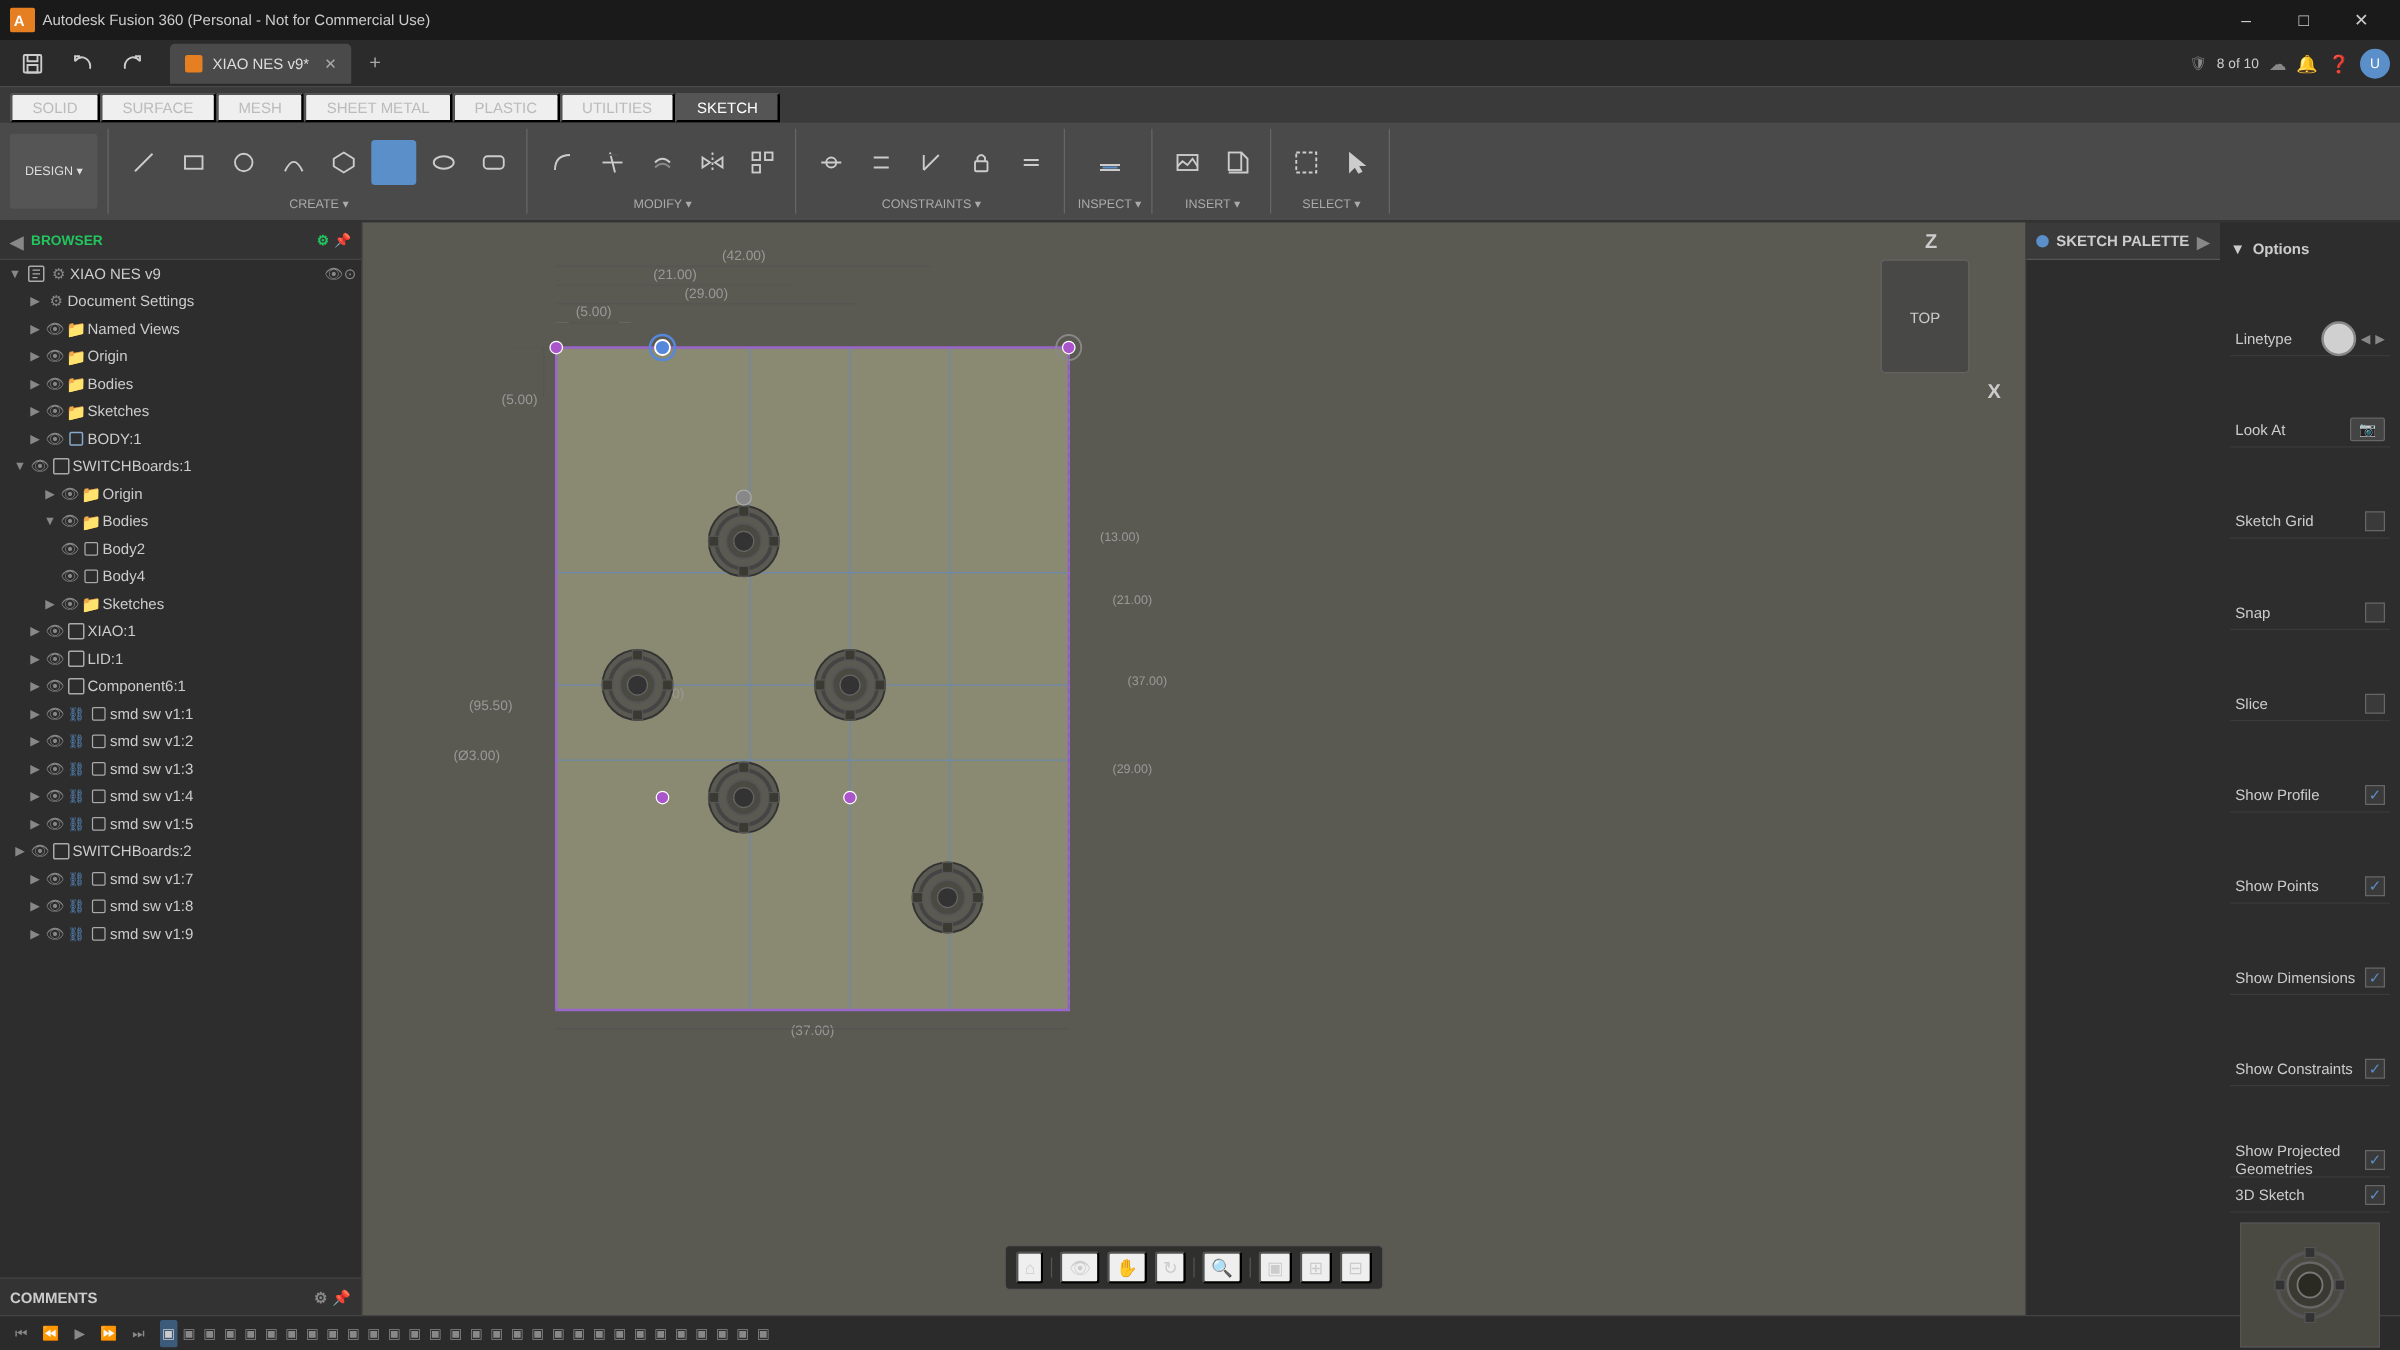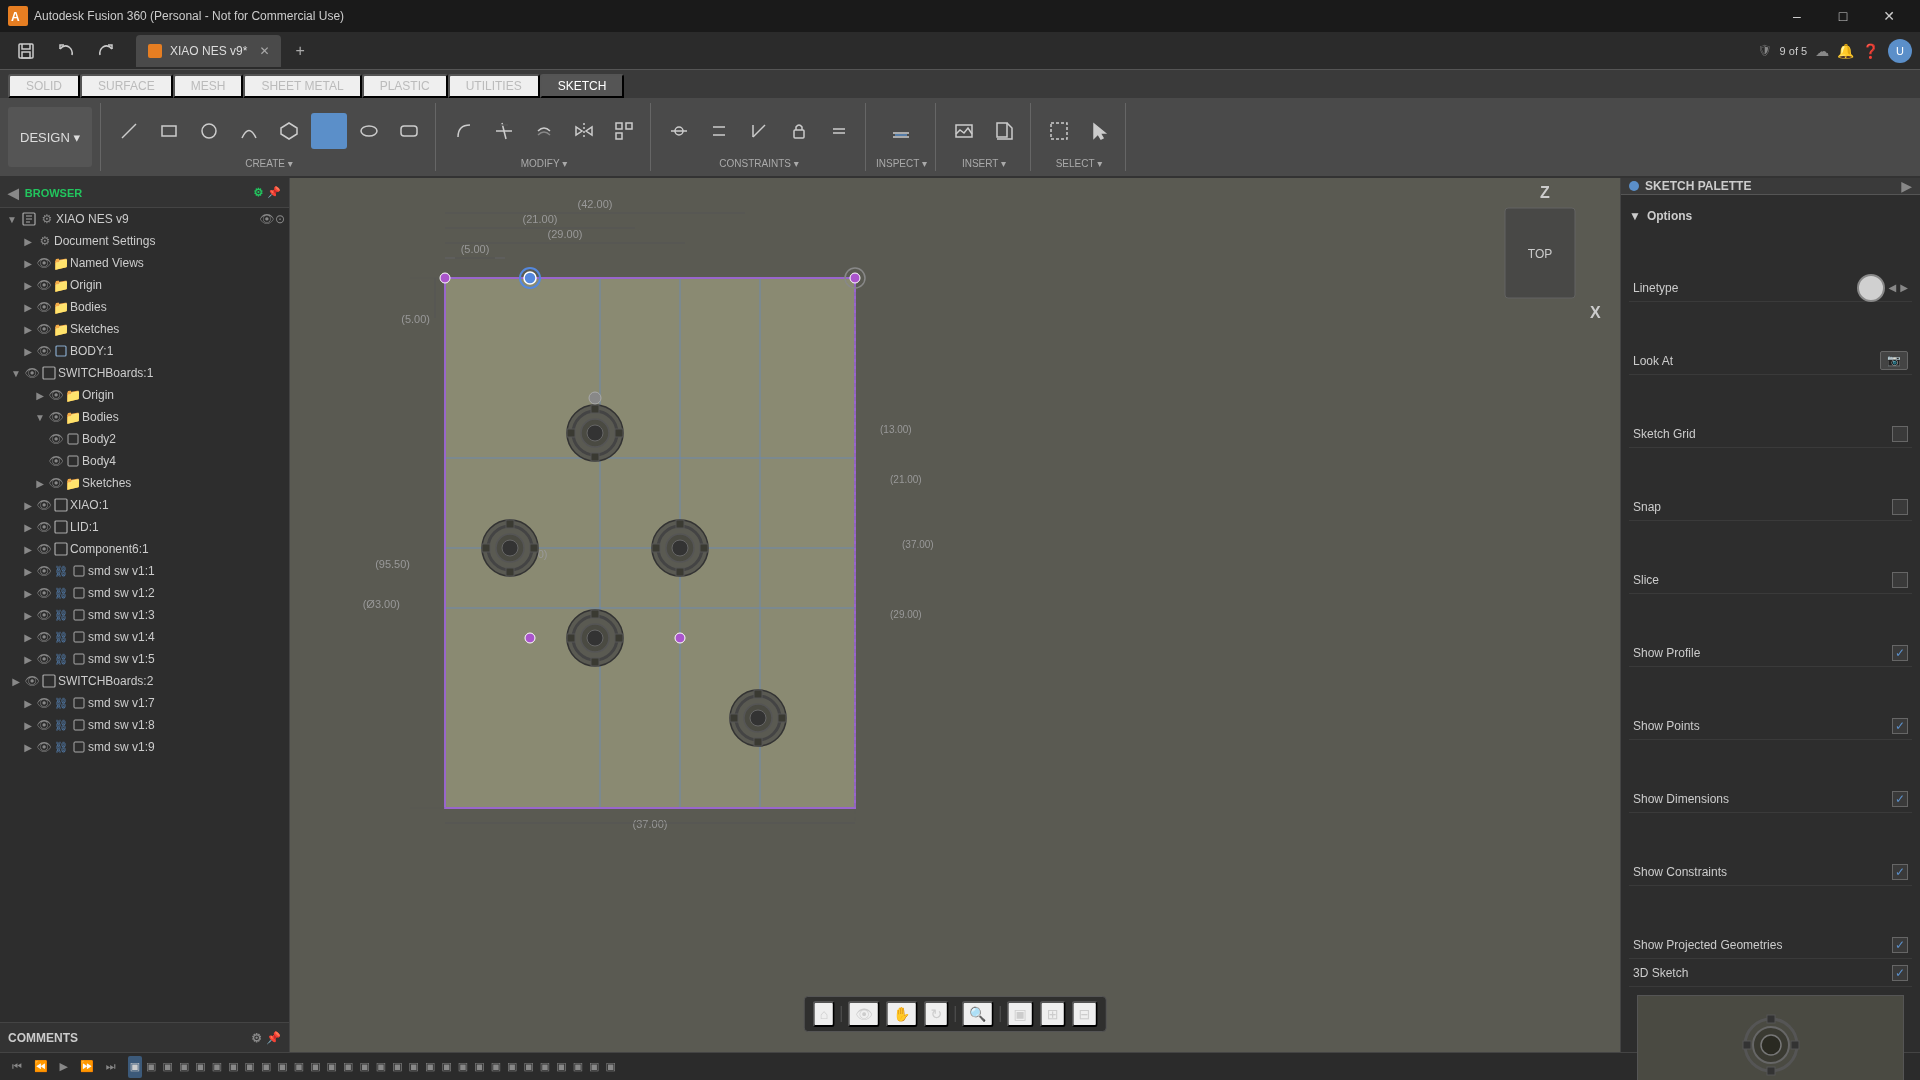--- a/index.html
+++ b/index.html
@@ -65,21 +65,21 @@
     .tool-btn {
       width: 36px; height: 36px; border: none; background: transparent;
       display: flex; flex-direction: column; align-items: center; justify-content: center;
       color: #ccc; cursor: pointer; border-radius: 3px; font-size: 10px; gap: 2px;
     }
     .tool-btn.active { background: #5b8fc9; color: #fff; }
     .tool-btn svg { width: 20px; height: 20px; }
 
     .design-btn {
       height: 60px; padding: 0 12px; background: #555; border: none;
-      color: #ddd; cursor: pointer; font-size: 13px; border-radius: 3px;
+      color: #ddd; cursor: pointer; font-size: 10px; border-radius: 3px;
       display: flex; align-items: center; gap: 4px;
     }
 
     
     #main-area {
       display: flex; width: 100%; height: calc(1080px - 32px - 38px - 28px - 80px - 28px);
     }
 
     
     #sidebar {
@@ -111,21 +111,21 @@
     .gear-icon-sm { color: #888888; font-size: 12px; }
 
     
     #canvas-area {
       flex: 1; background: #5a5a52; position: relative; overflow: hidden;
     }
 
     
     #sketch-palette {
       width: 300px; background: #2d2d2d; border-left: 1px solid #444;
-      display: flex; flex-direction: column;
+      display: flex; flex-direction: row;
     }
     #palette-header {
       height: 30px; background: #3a3a3a; display: flex; align-items: center;
       padding: 0 8px; border-bottom: 1px solid #555; gap: 6px;
     }
     #palette-header span { color: #ccc; font-size: 12px; font-weight: bold; }
     .palette-dot { width: 10px; height: 10px; background: #5b8fc9; border-radius: 50%; }
 
     #palette-content { flex: 1; padding: 8px; }
     .palette-section-header {
@@ -244,21 +244,21 @@
   <div class="doc-tab">
     <div class="tab-icon"></div>
     <span>XIAO NES v9*</span>
     <span style="color:#aaa;font-size:12px;margin-left:4px;">✕</span>
   </div>
   <div class="tab-actions">
     <span>+</span>
   </div>
   <div style="margin-left:auto;display:flex;align-items:center;gap:8px;">
     <span style="color:#888;font-size:11px;">🛡</span>
-    <span style="color:#ccc;font-size:11px;">9 of 5</span>
+    <span style="color:#ccc;font-size:11px;">8 of 10</span>
     <span style="color:#888;font-size:14px;">☁</span>
     <span style="color:#888;font-size:14px;">🔔</span>
     <span style="color:#888;font-size:14px;">❓</span>
     <span style="width:24px;height:24px;background:#5b8fc9;border-radius:50%;display:inline-flex;align-items:center;justify-content:center;font-size:11px;color:#fff;">U</span>
   </div>
 </div>
 
 <div id="ribbon-tabs">
   <button class="ribbon-tab">SOLID</button>
   <button class="ribbon-tab">SURFACE</button>

